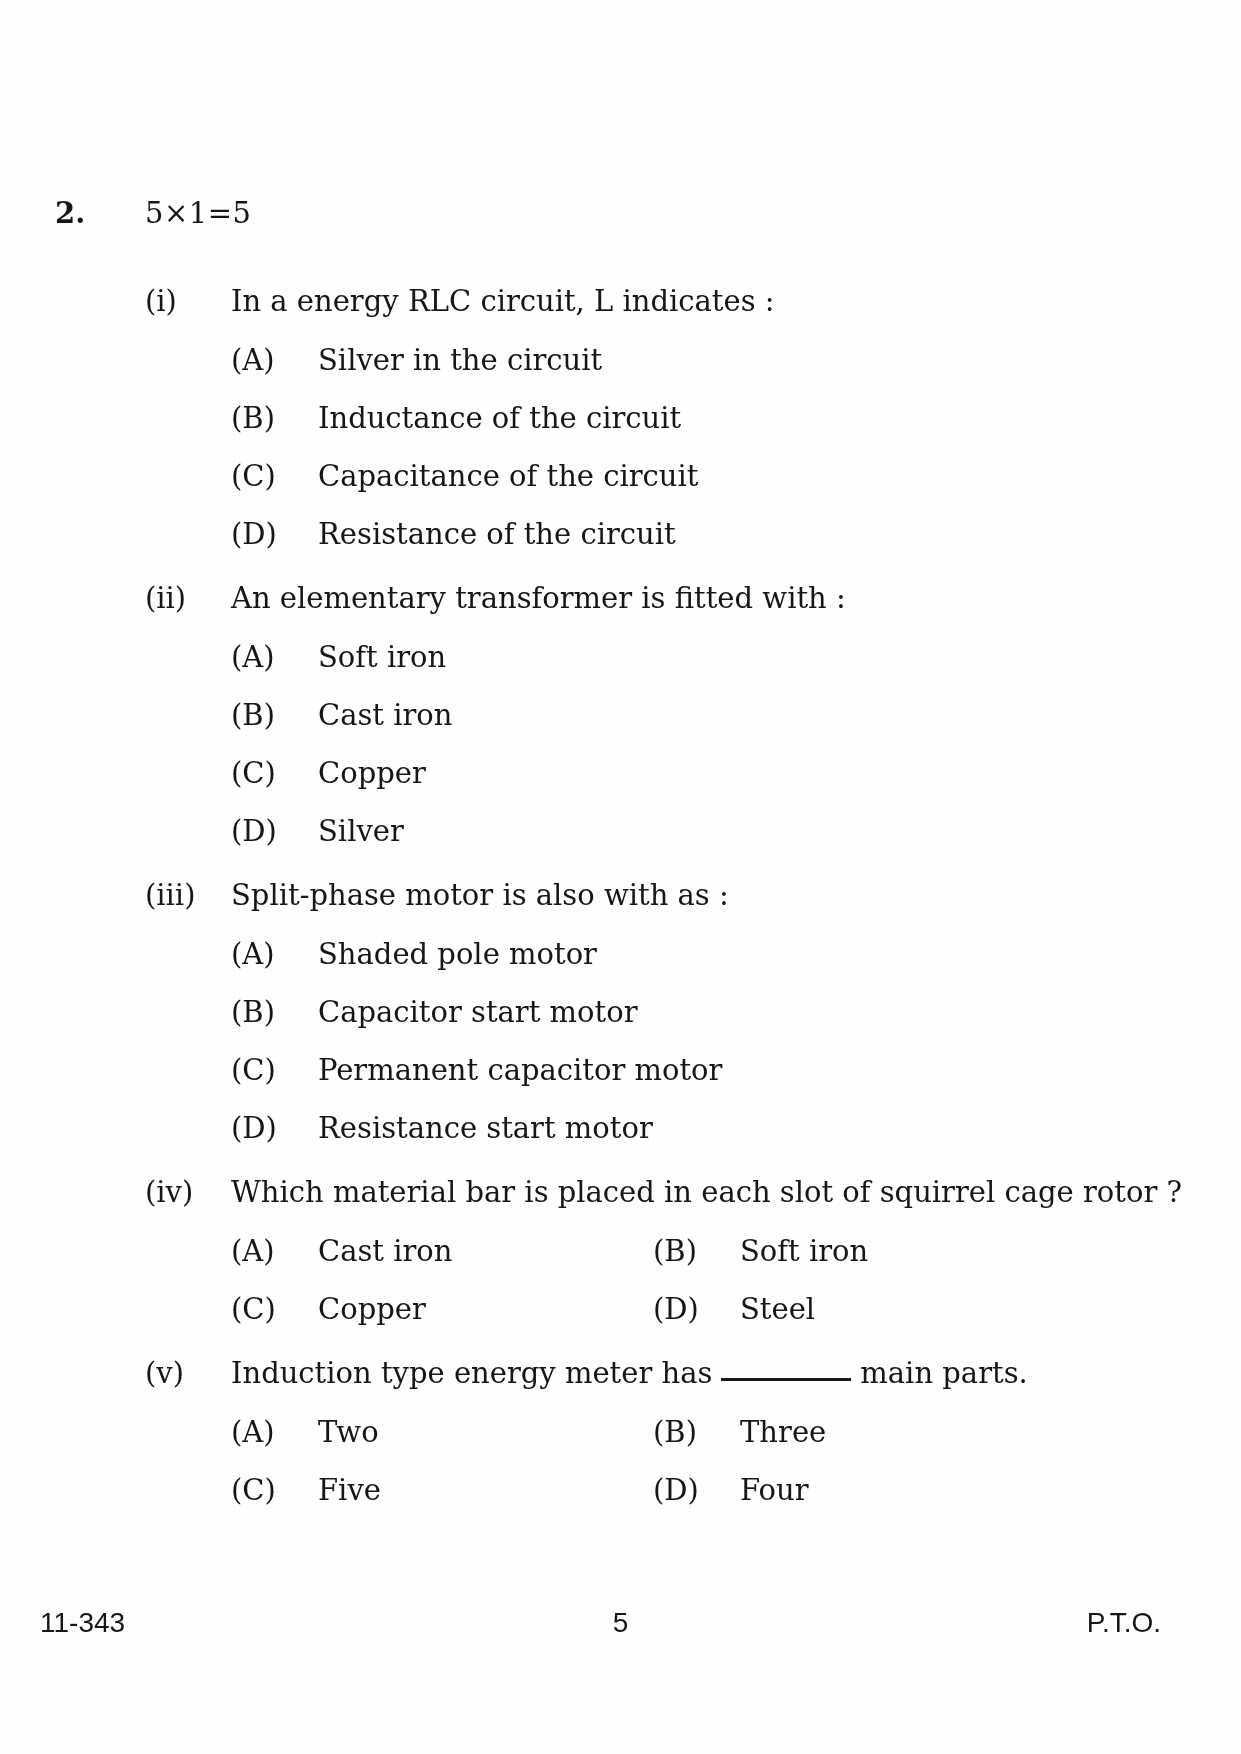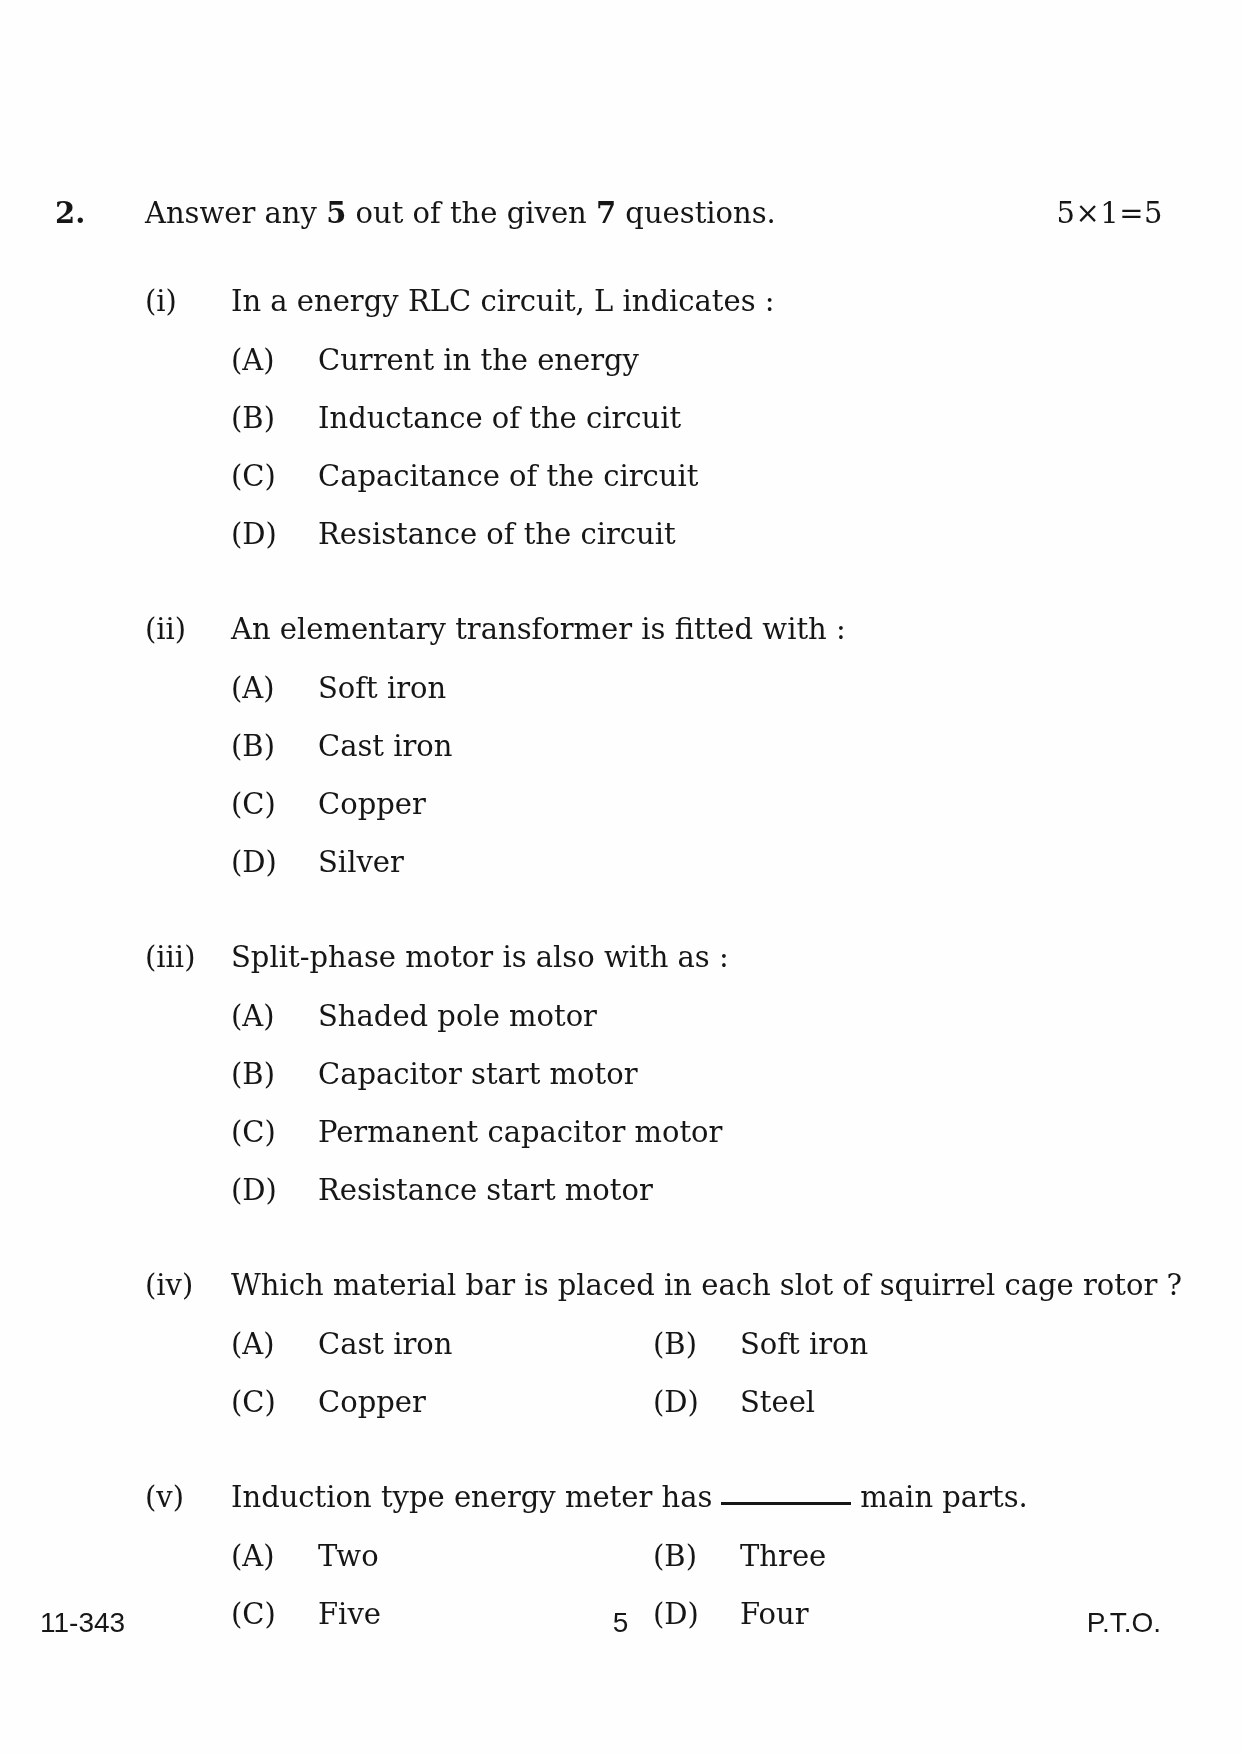--- a/index.html
+++ b/index.html
@@ -13,21 +13,21 @@
     font-size:29px;
     line-height:36px;
   }
   .heading { display:flex; padding:195px 78px 0 55px; }
   .h-num   { width:90px; font-weight:700; }
   .h-body  { flex:1; }
   .h-bold  { font-weight:700; }
   .h-marks { letter-spacing:0.5px;text-align:right; }
 
   .content { margin:0 78px 0 145px; }
-  .q       { margin-top:59px; }
+  .q       { margin-top:28px; }
   .q.first { margin-top:52px; }
   .q-line  { display:grid; grid-template-columns:86px 1fr; }
   .q-marker{ white-space:nowrap; }
   .q-text  { white-space:nowrap; }
 
   .opts    { margin-left:86px; margin-top:23px; }
   .opts .opt + .opt { margin-top:22px; }
   .opt     { display:grid; grid-template-columns:87px 1fr; }
   .opt-letter { white-space:nowrap; }
   .opt-text   { white-space:nowrap; }
@@ -44,35 +44,34 @@
   .f-center{ display:block; width:100%; text-align:center; }
   .f-right { position:absolute; right:80px; top:0;margin-left:36px; }
 </style>
 </head>
 <body>
 
 <div class="sheet">
 
   <div class="heading">
     <span class="h-num">2.</span>
-    <span class="h-body"><span>Answer any </span><span class="h-bold">5</span><span> out of the given </span><span class="h-bold">7</span><span> questions.</span></span>
     <span class="h-marks">5×1=5</span>
   </div>
 
   <div class="content">
 
     <div class="q first">
       <div class="q-line">
         <span class="q-marker">(i)</span>
         <span class="q-text">In a energy RLC circuit, L indicates :</span>
       </div>
       <div class="opts">
         <div class="opt">
           <span class="opt-letter">(A)</span>
-          <span class="opt-text">Current in the energy</span>
+          <span class="opt-text">Silver in the circuit</span>
         </div>
         <div class="opt">
           <span class="opt-letter">(B)</span>
           <span class="opt-text">Inductance of the circuit</span>
         </div>
         <div class="opt">
           <span class="opt-letter">(C)</span>
           <span class="opt-text">Capacitance of the circuit</span>
         </div>
         <div class="opt">

